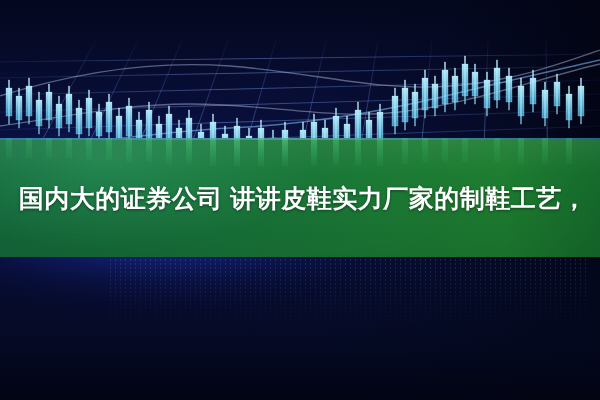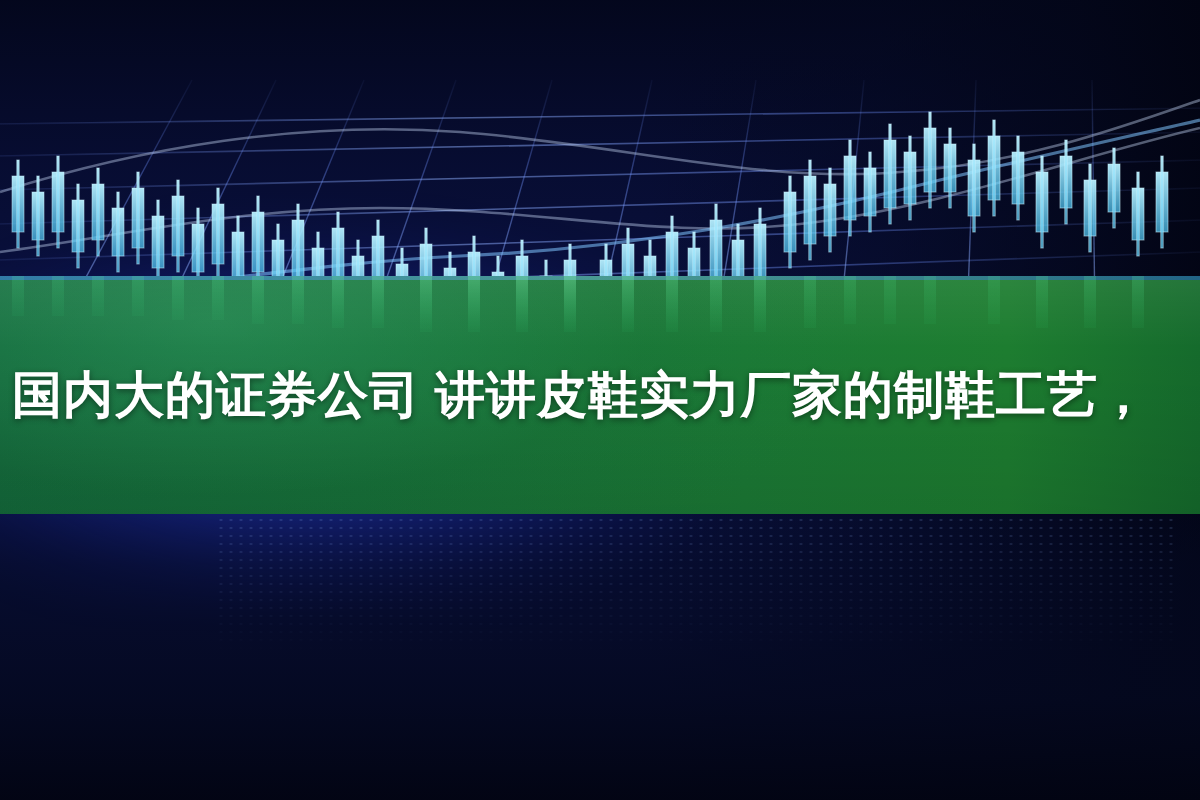--- a/index.html
+++ b/index.html
@@ -58,21 +58,21 @@
   .band-topline{
     position:absolute;left:0;right:0;top:0;height:2px;
     background:linear-gradient(90deg,rgba(60,120,255,.9),rgba(120,190,255,.75),rgba(30,80,220,.85));
     opacity:.55;
   }
 
   
   .headline{
     position:absolute;left:0;right:0;top:138px;height:119px;
     display:flex;flex-direction:column;
-    justify-content:center;
+    align-items:center;justify-content:center;
     gap:2px;
     color:#ffffff;
     font-weight:bold;
     font-size:25px;
     line-height:40px;
     letter-spacing:.5px;
     text-shadow:0 1px 3px rgba(0,0,0,.45);
     white-space:nowrap;
   }
   .headline .l1{padding-left:6px;}

